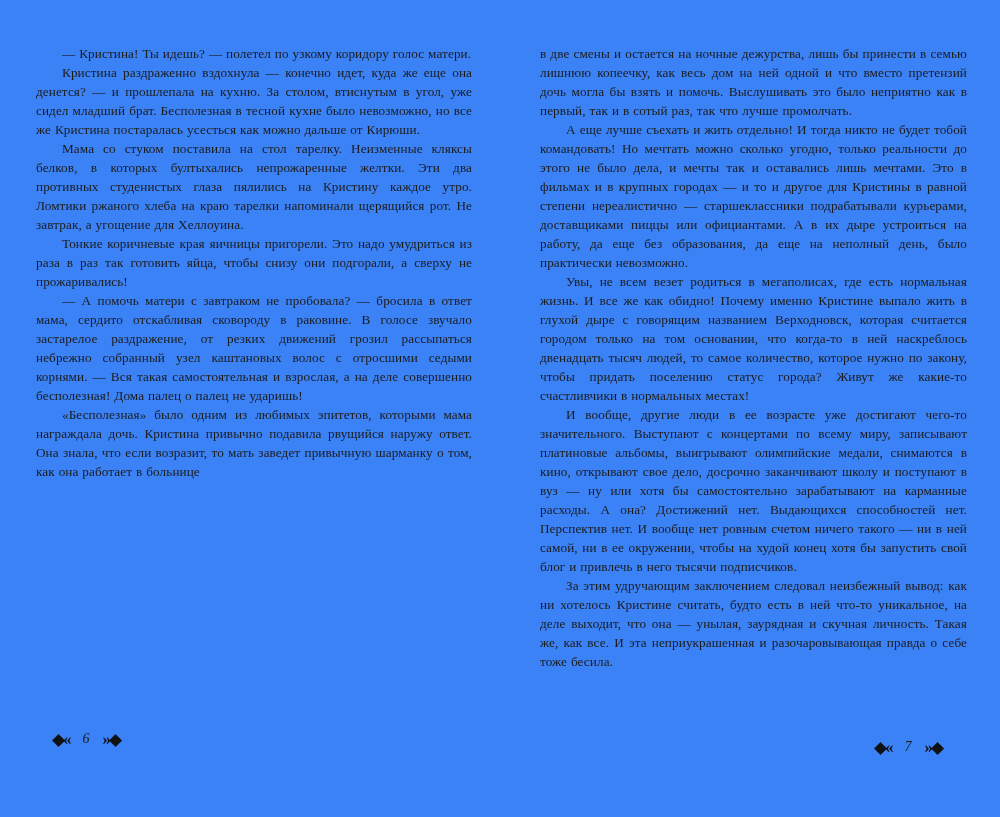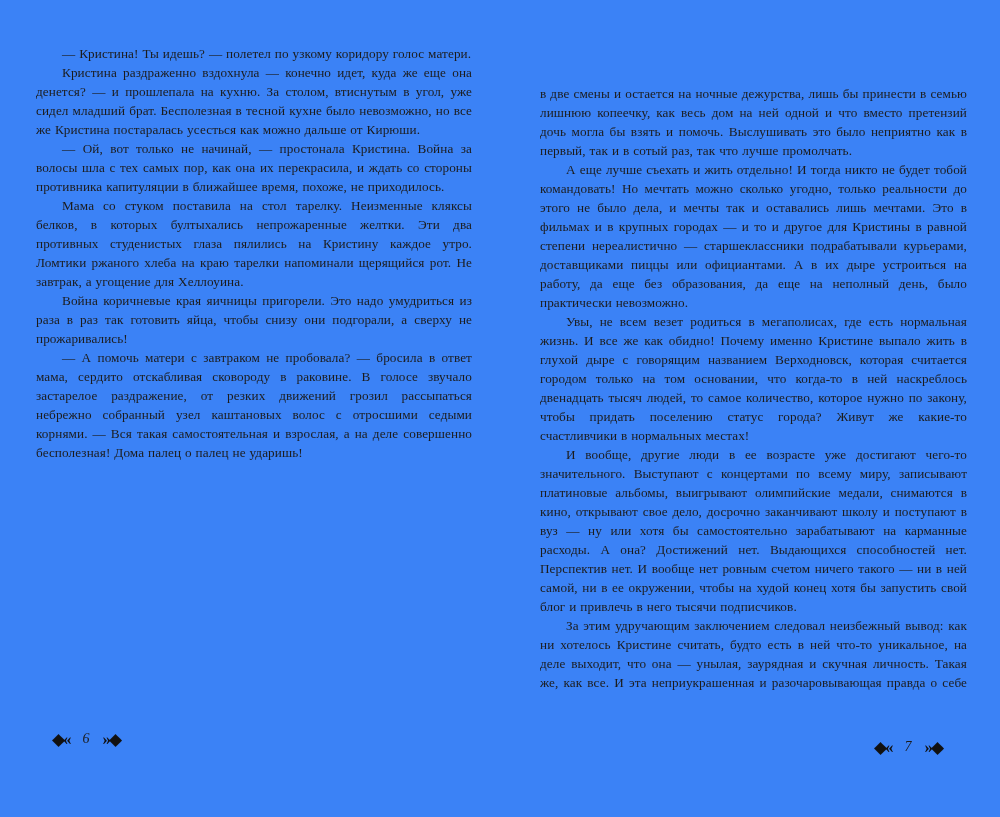--- a/index.html
+++ b/index.html
@@ -35,21 +35,20 @@
     margin: 0;
     font-size: 13.2px;
     line-height: 19px;
     text-align: justify;
     text-indent: 26px;
     letter-spacing: 0.1px;
     word-spacing: 0.5px;
   }
   .page p.noindent {
     text-indent: 0;
-    margin-top: 40px;
   }
   .folio {
     position: absolute;
     display: flex;
     align-items: center;
     gap: 13px;
     font-size: 14px;
   }
   .folio-left {
     left: 52px;
@@ -74,24 +73,24 @@
   }
 </style>
 </head>
 <body>
 
 <div class="spread">
 
   <div class="page page-left">
     <p>— Кристина! Ты идешь? — полетел по узкому коридору голос матери.</p>
     <p>Кристина раздраженно вздохнула — конечно идет, куда же еще она денется? — и прошлепала на кухню. За столом, втиснутым в угол, уже сидел младший брат. Бесполезная в тесной кухне было невозможно, но все же Кристина постаралась усесться как можно дальше от Кирюши.</p>
-    <p>— Ой, вот только не начинай, — простонала Кристина. Война за волосы шла с тех самых пор, как она их перекрасила, и ждать со стороны противника капитуляции в ближайшее время, похоже, не приходилось.</p>
     <p>Мама со стуком поставила на стол тарелку. Неизменные кляксы белков, в которых бултыхались непрожаренные желтки. Эти два противных студенистых глаза пялились на Кристину каждое утро. Ломтики ржаного хлеба на краю тарелки напоминали щерящийся рот. Не завтрак, а угощение для Хеллоуина.</p>
-    <p>Война коричневые края яичницы пригорели. Это надо умудриться из раза в раз так готовить яйца, чтобы снизу они подгорали, а сверху не прожаривались!</p>
+    <p>Тонкие коричневые края яичницы пригорели. Это надо умудриться из раза в раз так готовить яйца, чтобы снизу они подгорали, а сверху не прожаривались!</p>
     <p>— А помочь матери с завтраком не пробовала? — бросила в ответ мама, сердито отскабливая сковороду в раковине. В голосе звучало застарелое раздражение, от резких движений грозил рассыпаться небрежно собранный узел каштановых волос с отросшими седыми корнями. — Вся такая самостоятельная и взрослая, а на деле совершенно бесполезная! Дома палец о палец не ударишь!</p>
+    <p>«Бесполезная» было одним из любимых эпитетов, которыми мама награждала дочь. Кристина привычно подавила рвущийся наружу ответ. Она знала, что если возразит, то мать заведет привычную шарманку о том, как она работает в больнице</p>
   </div>
 
   <div class="page page-right">
     <p class="noindent">в две смены и остается на ночные дежурства, лишь бы принести в семью лишнюю копеечку, как весь дом на ней одной и что вместо претензий дочь могла бы взять и помочь. Выслушивать это было неприятно как в первый, так и в сотый раз, так что лучше промолчать.</p>
     <p>А еще лучше съехать и жить отдельно! И тогда никто не будет тобой командовать! Но мечтать можно сколько угодно, только реальности до этого не было дела, и мечты так и оставались лишь мечтами. Это в фильмах и в крупных городах — и то и другое для Кристины в равной степени нереалистично — старшеклассники подрабатывали курьерами, доставщиками пиццы или официантами. А в их дыре устроиться на работу, да еще без образования, да еще на неполный день, было практически невозможно.</p>
     <p>Увы, не всем везет родиться в мегаполисах, где есть нормальная жизнь. И все же как обидно! Почему именно Кристине выпало жить в глухой дыре с говорящим названием Верходновск, которая считается городом только на том основании, что когда-то в ней наскреблось двенадцать тысяч людей, то самое количество, которое нужно по закону, чтобы придать поселению статус города? Живут же какие-то счастливчики в нормальных местах!</p>
     <p>И вообще, другие люди в ее возрасте уже достигают чего-то значительного. Выступают с концертами по всему миру, записывают платиновые альбомы, выигрывают олимпийские медали, снимаются в кино, открывают свое дело, досрочно заканчивают школу и поступают в вуз — ну или хотя бы самостоятельно зарабатывают на карманные расходы. А она? Достижений нет. Выдающихся способностей нет. Перспектив нет. И вообще нет ровным счетом ничего такого — ни в ней самой, ни в ее окружении, чтобы на худой конец хотя бы запустить свой блог и привлечь в него тысячи подписчиков.</p>
     <p>За этим удручающим заключением следовал неизбежный вывод: как ни хотелось Кристине считать, будто есть в ней что-то уникальное, на деле выходит, что она — унылая, заурядная и скучная личность. Такая же, как все. И эта неприукрашенная и разочаровывающая правда о себе тоже бесила.</p>
   </div>
 

